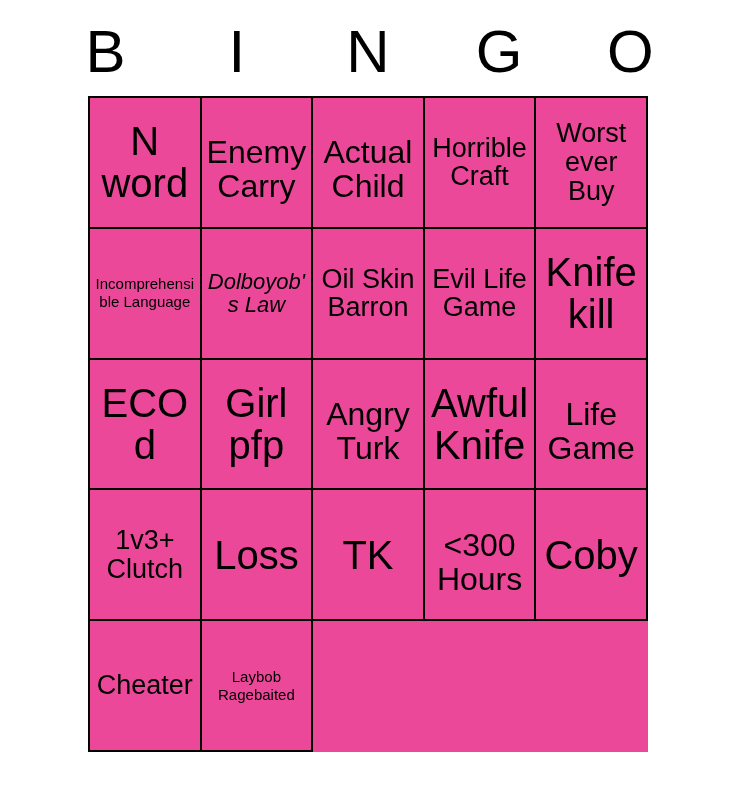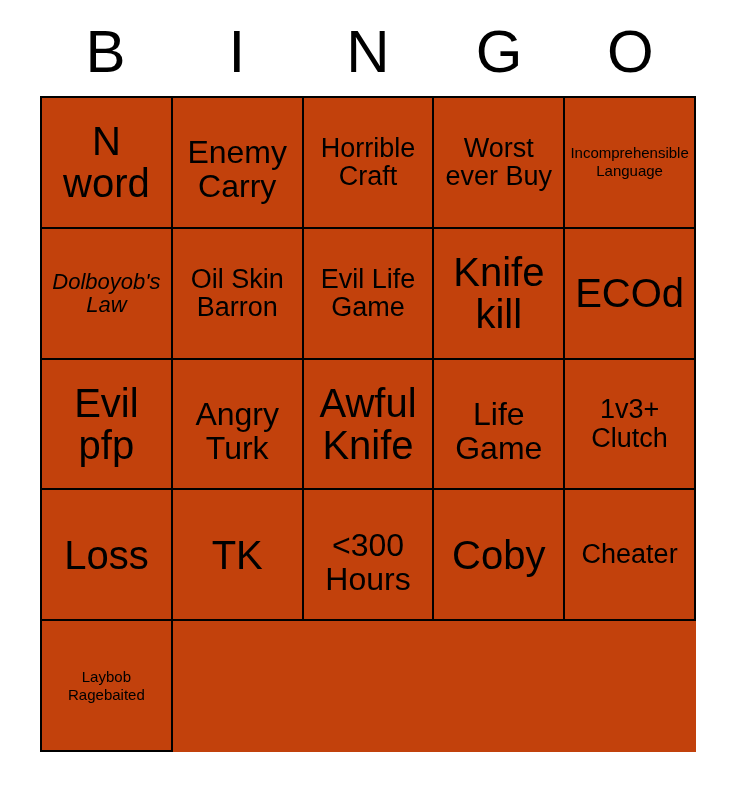--- a/index.html
+++ b/index.html
@@ -31,30 +31,30 @@
     justify-items: center;
   }
   .header-letter {
     font-size: 60px;
     line-height: 60px;
     font-weight: normal;
     letter-spacing: 0px;
     color: #000000;
   }
   .grid {
-    width: 656px;
+    width: 560px;
     height: 656px;
     margin-top: 14px;
     box-sizing: border-box;
     border-top: 2px solid #000000;
     border-left: 2px solid #000000;
     display: grid;
     grid-template-columns: repeat(5, 1fr);
     grid-template-rows: repeat(5, 1fr);
-    background: #c2410c;
+    background: #ec4899;
   }
   .cell {
     box-sizing: border-box;
     border-right: 2px solid #000000;
     border-bottom: 2px solid #000000;
     display: flex;
     align-items: center;
     justify-content: center;
     text-align: center;
     padding: 2px 3px;
@@ -87,20 +87,23 @@
   </div>
 
   <div class="grid">
 
     <div class="cell fs-xxl">
         <span>N word</span>
       </div>
     <div class="cell fs-l">
         <span>Enemy Carry</span>
       </div>
+    <div class="cell fs-l">
+        <span>Actual Child</span>
+      </div>
     <div class="cell fs-m">
         <span>Horrible Craft</span>
       </div>
 
     <div class="cell fs-m">
         <span>Worst ever Buy</span>
       </div>
     <div class="cell fs-xs">
         <span>Incomprehensible Language</span>
       </div>
@@ -114,21 +117,21 @@
         <span>Evil Life Game</span>
       </div>
 
     <div class="cell fs-xxl">
         <span>Knife kill</span>
       </div>
     <div class="cell fs-xxl">
         <span>ECOd</span>
       </div>
     <div class="cell fs-xxl">
-        <span>Evil pfp</span>
+        <span>Girl pfp</span>
       </div>
     <div class="cell fs-l">
         <span>Angry Turk</span>
       </div>
 
     <div class="cell fs-xxl">
         <span>Awful Knife</span>
       </div>
     <div class="cell fs-l">
         <span>Life Game</span>

